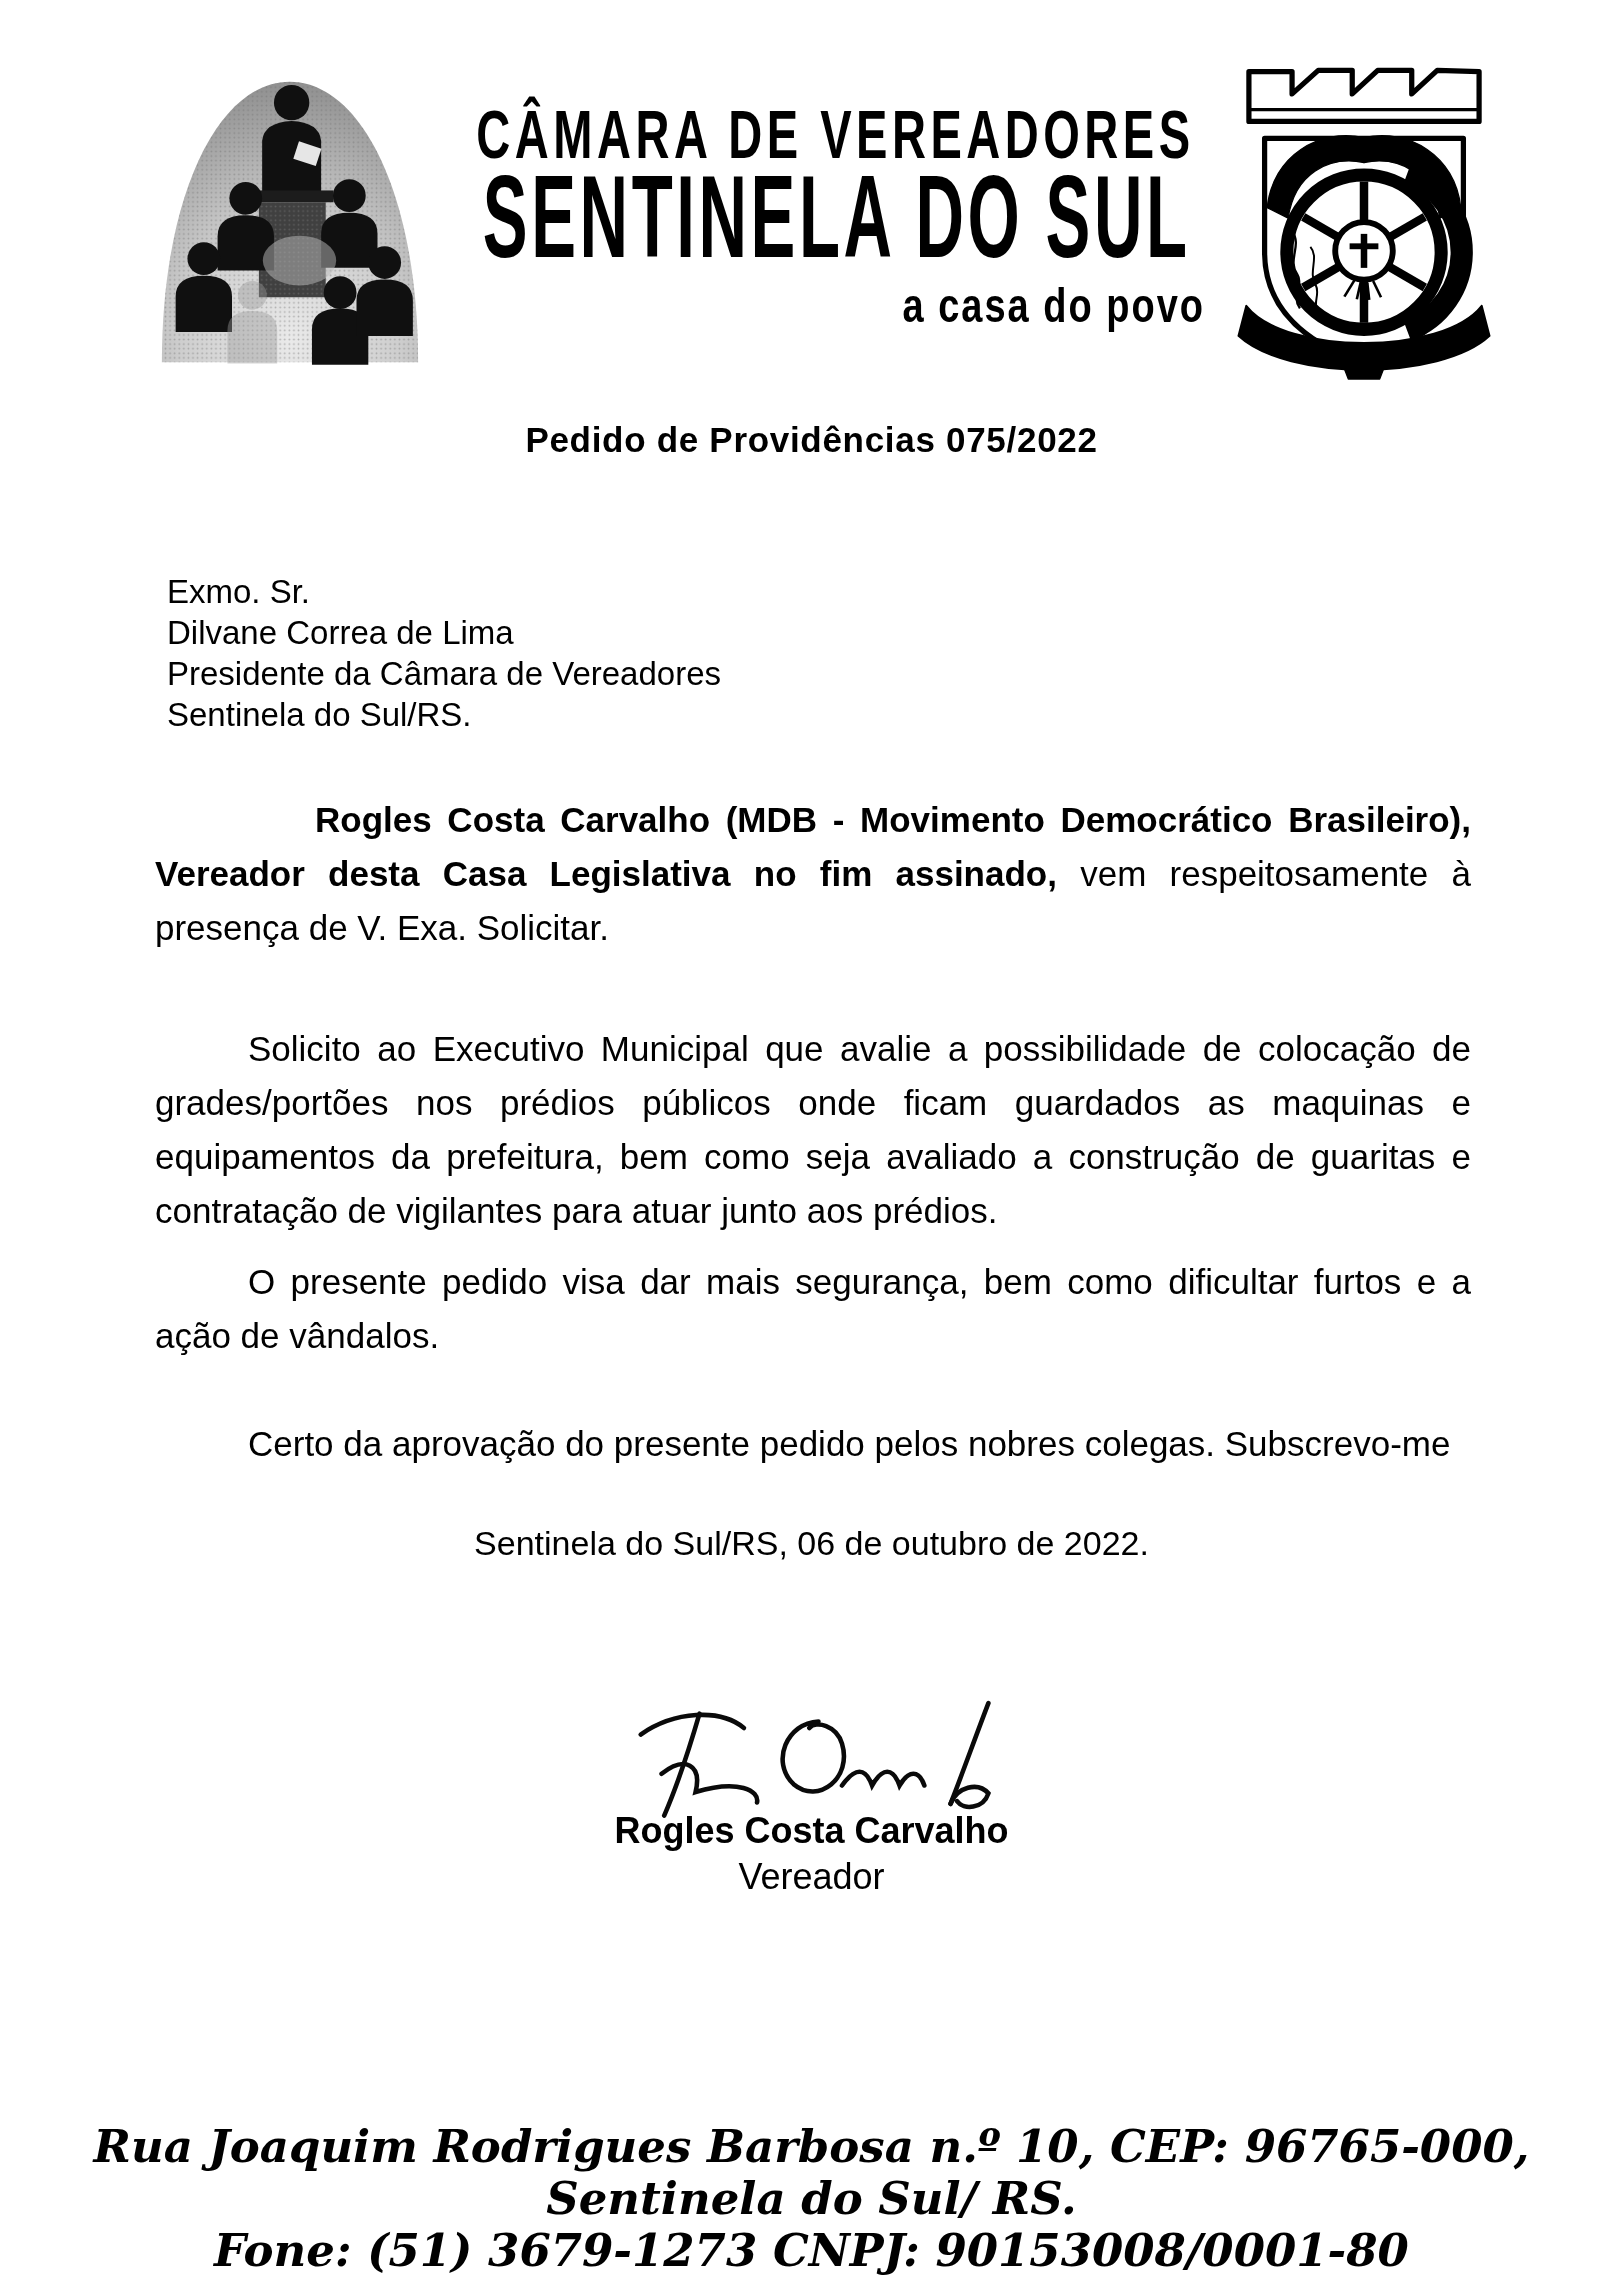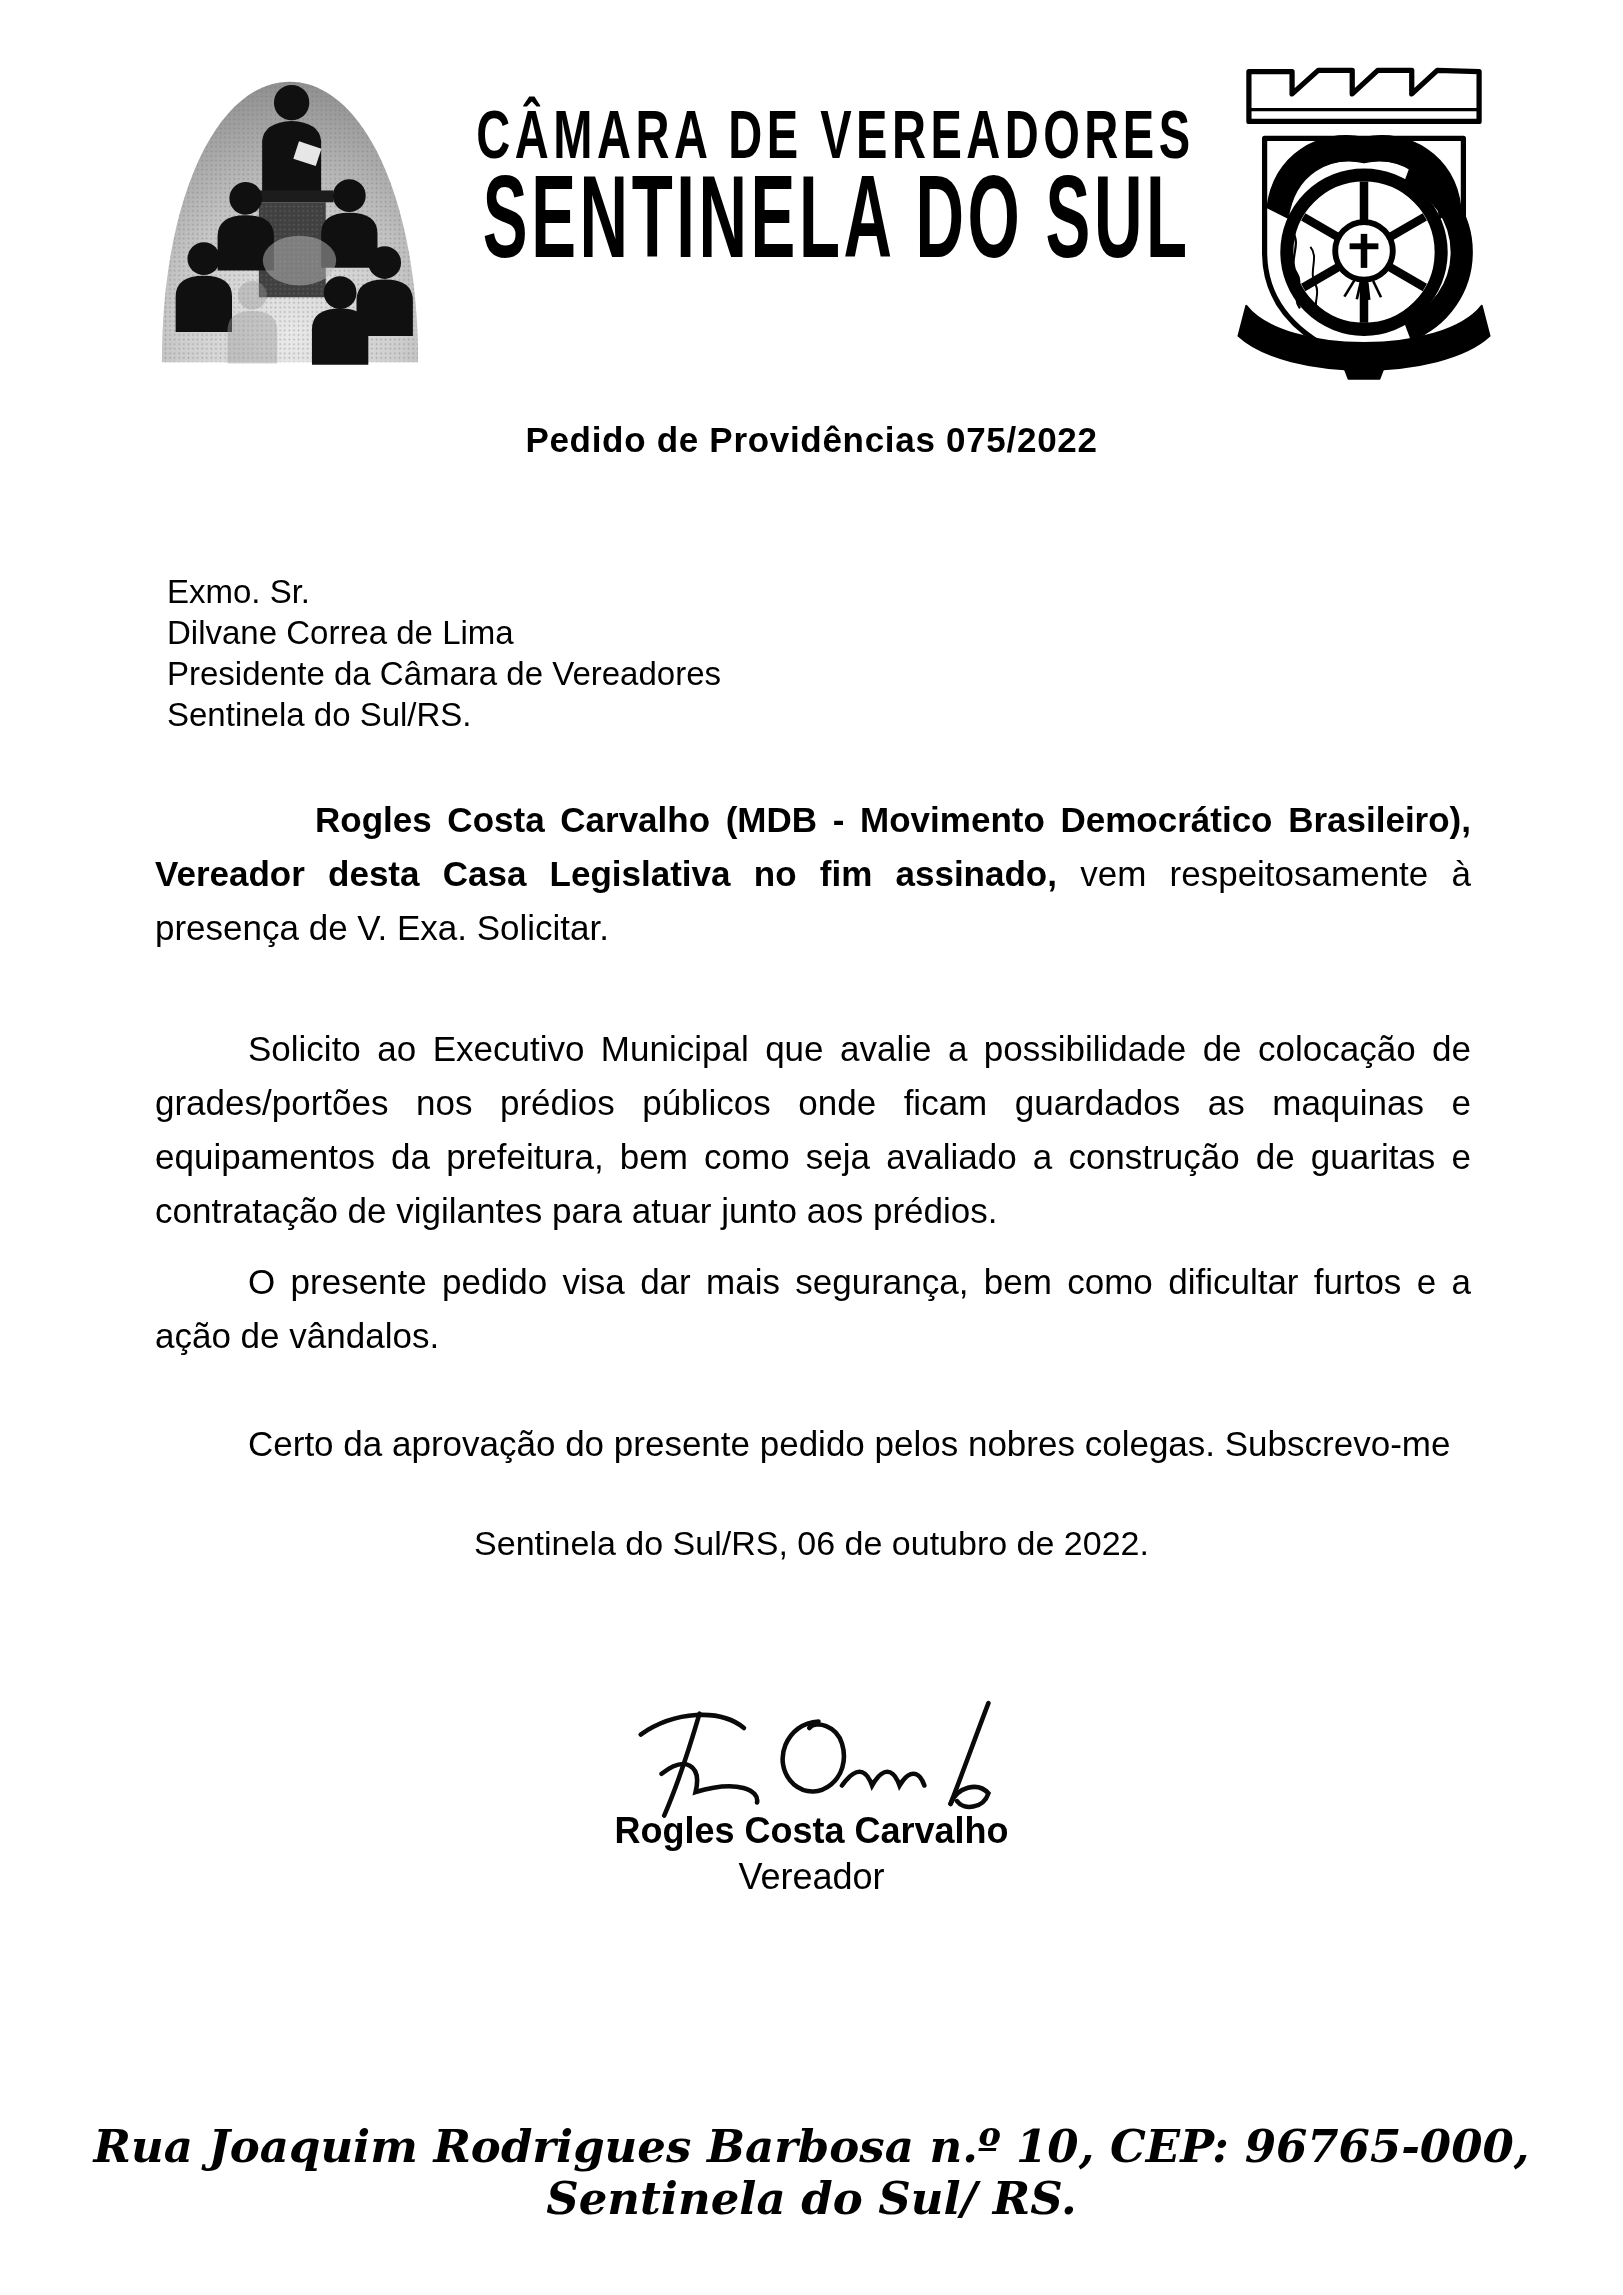--- a/index.html
+++ b/index.html
@@ -98,20 +98,23 @@
       <path d="M112,460 L112,410 Q112,380 150,380 Q188,380 188,410 L188,460 Z"></path>
     </g>
   </svg>
 
   <div class="abs org1">
     <span>CÂMARA DE VEREADORES</span>
   </div>
   <div class="abs org2">
     <span>SENTINELA DO SUL</span>
   </div>
+  <div class="abs tagline">
+    <span>a casa do povo</span>
+  </div>
 
   <svg class="abs logo-right" viewBox="0 0 412 497" xmlns="http://www.w3.org/2000/svg" aria-hidden="true">
     <g stroke="#000" stroke-linejoin="round" fill="none">
 
       <path d="M30,100 L30,24 L96,24 L96,58 L136,22 L188,22 L188,58 L227,22 L279,22 L279,58 L318,22 L382,24 L382,100 Z" fill="#fff" stroke-width="8"></path>
       <line x1="30" y1="82" x2="382" y2="82" stroke-width="5"></line>
 
       <path d="M54,126 L358,126 L358,300 C358,386 298,438 206,470 C114,438 54,386 54,300 Z" fill="#fff" stroke-width="8"></path>
 
       <path d="M58,232 C66,152 138,110 206,125 L206,163 C152,152 100,180 90,248 Z" fill="#000" stroke-width="2"></path>
@@ -174,16 +177,17 @@
       <path d="M336,140 C356,112 372,112 382,140 C398,112 414,112 424,140 C438,116 454,116 462,140"></path>
       <path d="M560,14 C540,66 518,128 502,168"></path>
       <path d="M502,168 C512,142 544,134 560,152 C552,176 522,178 512,164"></path>
     </g>
   </svg>
   <div class="abs sig-name">Rogles Costa Carvalho</div>
   <div class="abs sig-role">Vereador</div>
 
   <div class="abs footer">
     <div>Rua Joaquim Rodrigues Barbosa n.º 10, CEP: 96765-000, Sentinela do Sul/ RS.</div>
+    <div>Fone: (51) 3679-1273 CNPJ: 90153008/0001-80</div>
   </div>
 
 </div>
 
 
 </body></html>

